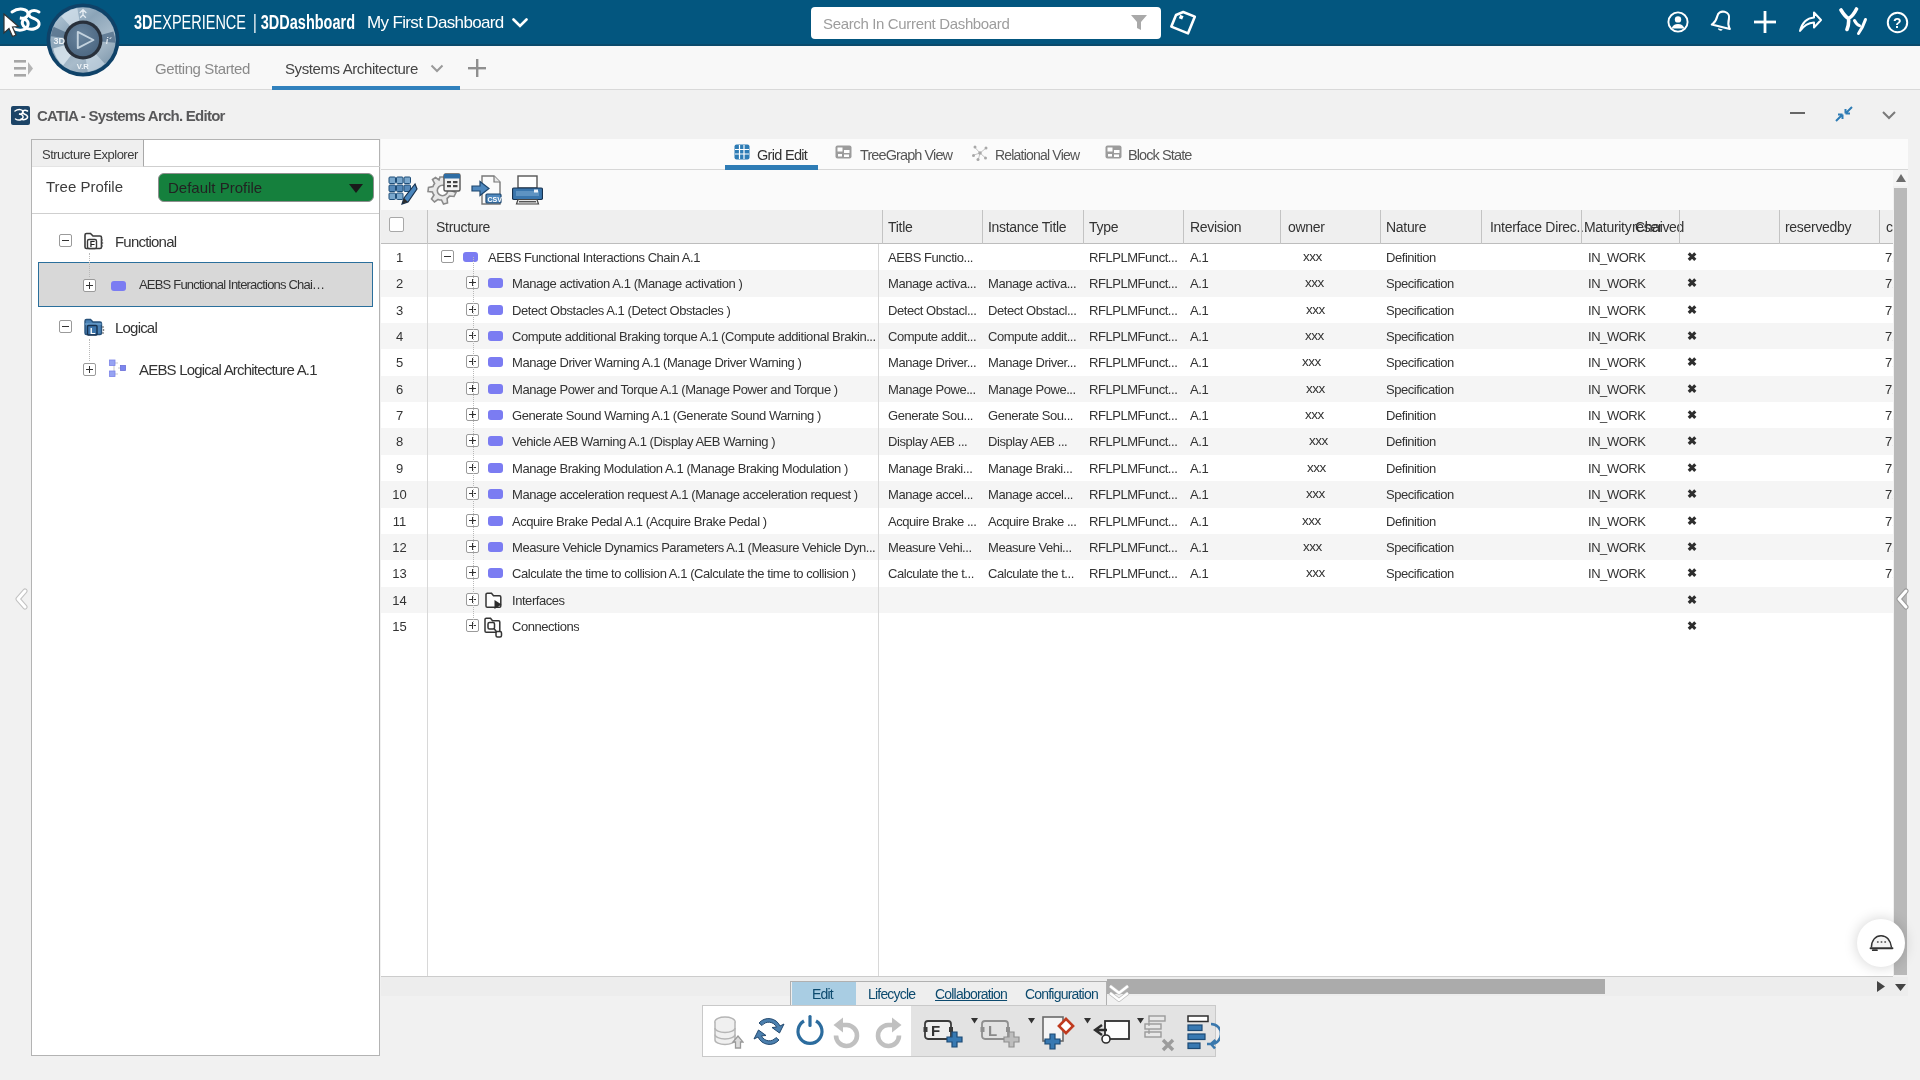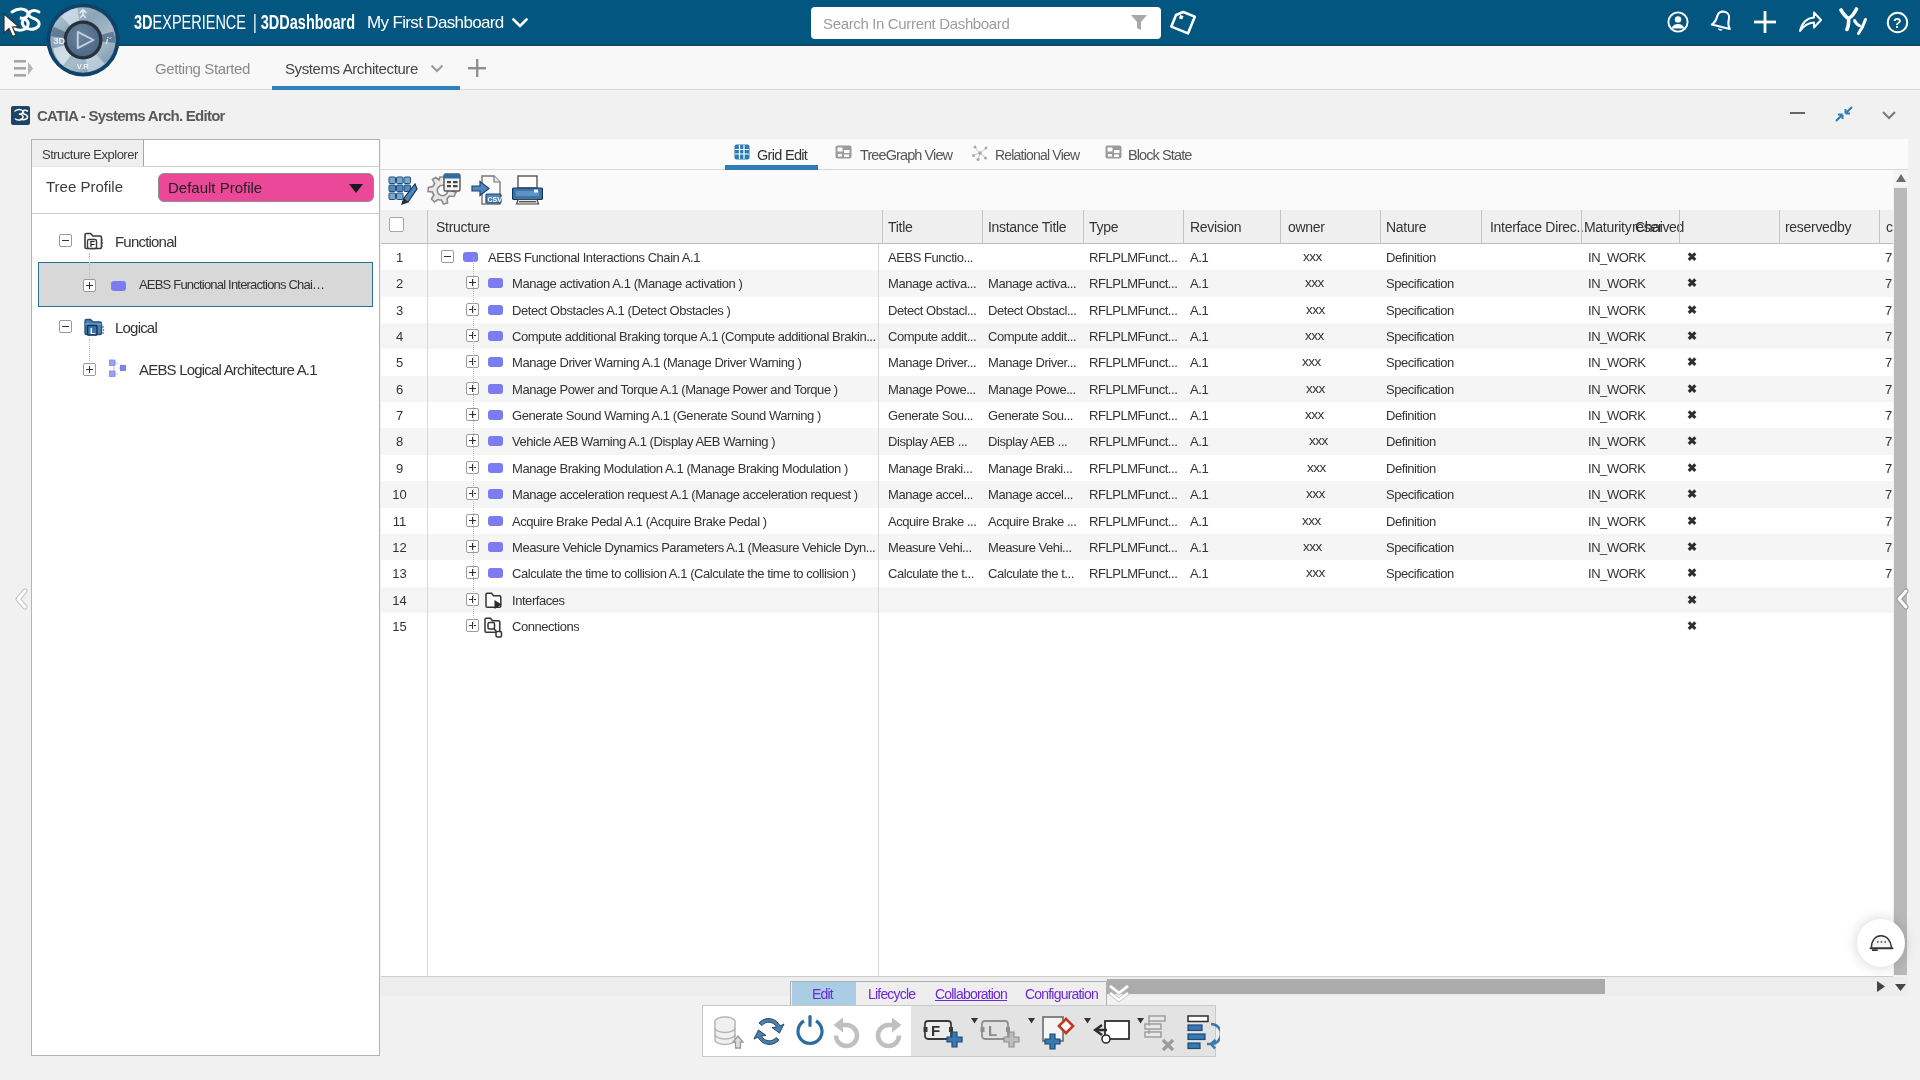--- a/index.html
+++ b/index.html
@@ -31,21 +31,21 @@
 .hcell { position:absolute; top:9px; font-size:14px; color:#333; white-space:nowrap; letter-spacing:-0.3px; }
 .vline { position:absolute; top:0; width:1px; background:#d0d0d0; }
 .exp { position:absolute; width:13px; height:13px; background:#fff; border:1px solid #9a9a9a; border-radius:2px; }
 .exp::before { content:""; position:absolute; left:2px; top:5px; width:7px; height:1px; background:#333; }
 .exp.plus::after { content:""; position:absolute; left:5px; top:2px; width:1px; height:7px; background:#333; }
 .blob { position:absolute; width:15px; height:10px; background:#7b7cf2; border-radius:3px; }
 .xmark { font-weight:bold; font-size:12px; color:#2e2e2e; }
 #bottombar { position:absolute; left:790px; top:981px; width:317px; height:26px; background:#eeeeee; border:1px solid #b0b0b0; }
 #btoolbar { position:absolute; left:702px; top:1005px; width:514px; height:52px; background:#fff; border:1px solid #c9c9c9; }
 #btoolbar .gray { position:absolute; left:208px; top:0; width:304px; height:50px; background:#e3e3e3; }
-.btab { position:absolute; top:4px; font-size:14px; color:#6d28d9; letter-spacing:-0.8px; }
+.btab { position:absolute; top:4px; font-size:14px; color:#0c4a6e; letter-spacing:-0.8px; }
 #hscroll { position:absolute; left:381px; top:977px; width:1527px; height:19px; background:#ededed; }
 #vscroll { position:absolute; left:1893px; top:170px; width:15px; height:807px; background:#f1f1f1; }
 </style>
 </head>
 <body>
 <div id="topbar"></div>
 <div id="tabrow"></div>
 <div id="brand"><b>3D</b>EXPERIENCE  | <b>3DDashboard</b></div>
 <div id="dashname">My First Dashboard</div>
 <svg class="abs" style="left:512px;top:18px" width="16" height="11" viewBox="0 0 16 11">
@@ -168,21 +168,21 @@
 <svg class="abs" style="left:13px;top:588px" width="16" height="22" viewBox="0 0 16 22">
     <path d="M12 3 L5 11 L12 19" stroke="#c2c2c2" stroke-width="5" fill="none" stroke-linejoin="round" stroke-linecap="round"></path>
     <path d="M12 3 L5 11 L12 19" stroke="#fff" stroke-width="3" fill="none" stroke-linejoin="round" stroke-linecap="round"></path>
   </svg>
 
 <div id="panel">
   <div class="abs" style="left:0;top:0;width:112px;height:27px;background:#efefef;border-right:1px solid #a8a8a8;border-bottom:1px solid #e4e4e4;"></div>
   <div class="abs" style="left:10px;top:7px;font-size:13px;color:#3c3c3c;letter-spacing:-0.5px;">Structure Explorer</div>
   <div class="abs" style="left:112px;top:26px;width:236px;height:1px;background:#cfcfcf;"></div>
   <div class="abs" style="left:14px;top:38px;font-size:15px;color:#3c3c3c;">Tree Profile</div>
-  <div class="abs" style="left:126px;top:33px;width:216px;height:29px;background:#ec4899;border:1px solid #8f8f8f;border-radius:6px;">
+  <div class="abs" style="left:126px;top:33px;width:216px;height:29px;background:#15803d;border:1px solid #8f8f8f;border-radius:6px;">
     <div class="abs" style="left:9px;top:5px;font-size:15px;color:#222;">Default Profile</div>
     <svg class="abs" style="right:10px;top:10px" width="14" height="10" viewBox="0 0 14 10">
         <path d="M0 0 H14 L7 9 Z" fill="#1a1a1a"></path>
       </svg>
   </div>
   <div class="abs" style="left:0;top:73px;width:347px;height:1px;background:#cfcfcf;"></div>
 
   <div class="exp" style="left:27px;top:94px;"></div>
   <svg class="abs" style="left:51px;top:90px" width="22" height="21" viewBox="0 0 22 21">
       <path d="M2 5 V17 a1.5 1.5 0 0 0 1.5 1.5 H17 a1.5 1.5 0 0 0 1.5-1.5 V7.5 a1.5 1.5 0 0 0 -1.5-1.5 H10 L7.5 3.5 H3.5 A1.5 1.5 0 0 0 2 5 Z" fill="#fdfdfd" stroke="#3a3a3a" stroke-width="1.6"></path>

